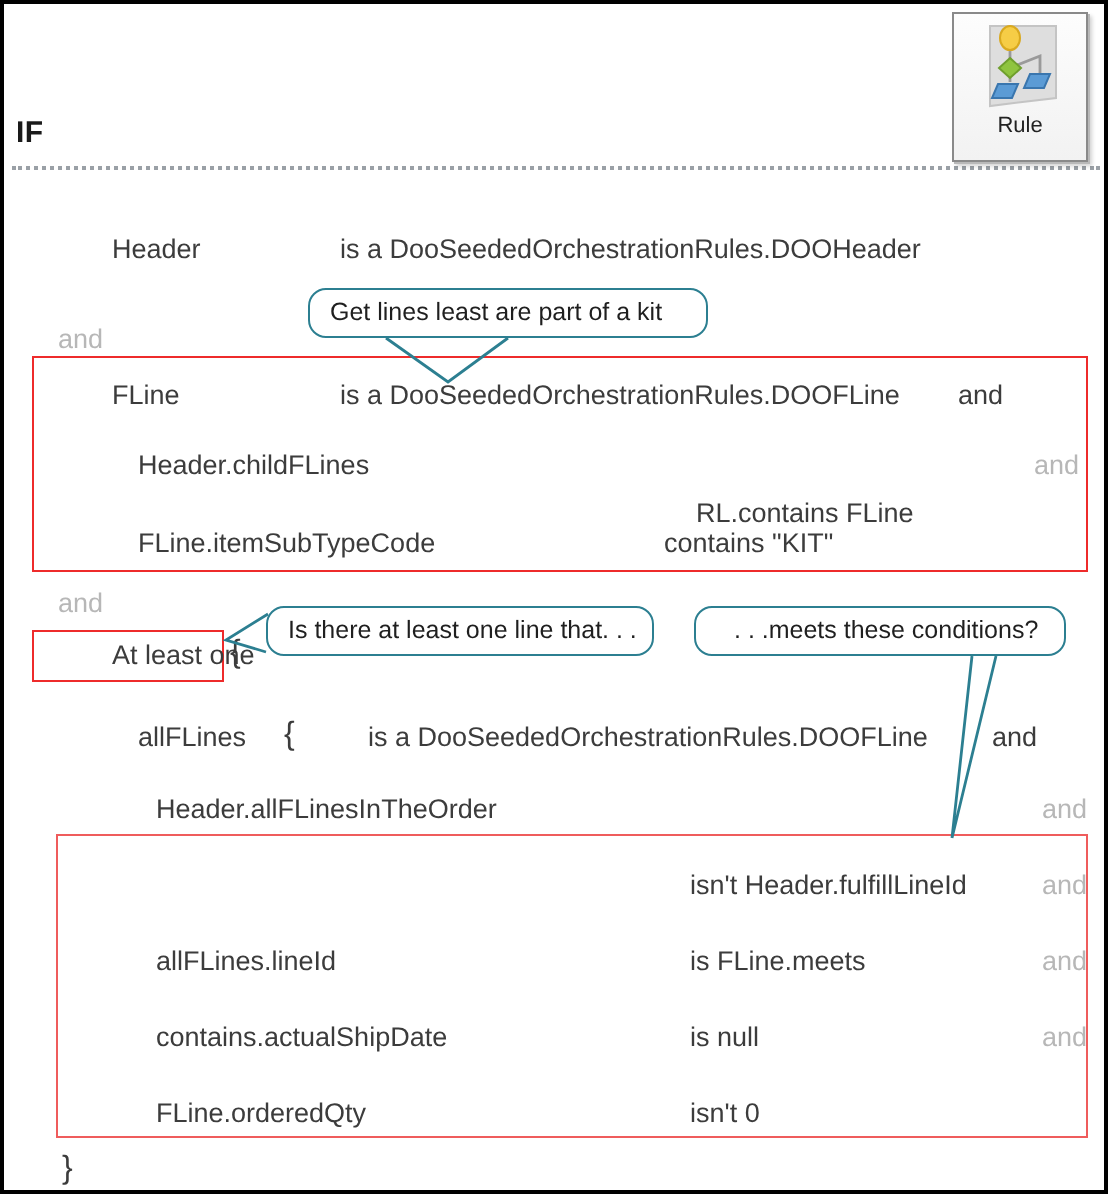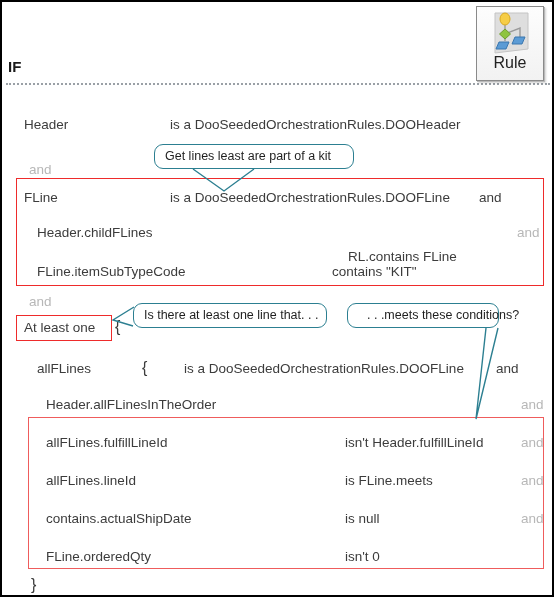--- a/index.html
+++ b/index.html
@@ -54,36 +54,36 @@
     flex-direction: column;
     align-items: center;
     justify-content: flex-start;
     padding-top: 4px;
   }
   #rule-icon-box {
     width: 44px; height: 44px;
     position: relative;
   }
   #rule-label {
-    font-size: 16px;
+    font-size: 11px;
     color: #222;
     line-height: 14px;
     margin-top: 1px;
   }
 
   
   .row {
     position: absolute;
     height: 22px;
     line-height: 22px;
     font-size: 13.5px;
     color: #3c3c3c;
     white-space: nowrap;
   }
-  .col-left   { position: absolute; }
+  .col-left   { position: absolute; margin-left: 32px; }
   .col-mid    { position: absolute; }
   .col-and    { position: absolute; color: #b7b7b7; }
   .and-dark   { color: #3c3c3c; }
   .conj-and {
     position: absolute;
     font-size: 13.5px;
     color: #b7b7b7;
     line-height: 20px;
   }
   .brace {
@@ -194,21 +194,20 @@
     <span class="col-mid" style="left:182px;">is a DooSeededOrchestrationRules.DOOFLine</span>
     <span class="col-and and-dark" style="left:494px;">and</span>
   </div>
 
   <div class="row" style="left:0; top:392px; width:554px;">
     <span class="col-left" style="left:44px;">Header.allFLinesInTheOrder</span>
     <span class="col-and" style="left:519px;">and</span>
   </div>
 
   <div class="row" style="left:0; top:430px; width:554px;">
-    <span class="col-left" style="left:44px;">allFLines.fulfillLineId</span>
     <span class="col-mid" style="left:343px;">isn't Header.fulfillLineId</span>
     <span class="col-and" style="left:519px;">and</span>
   </div>
 
   <div class="row" style="left:0; top:468px; width:554px;">
     <span class="col-left" style="left:44px;">allFLines.lineId</span>
     <span class="col-mid" style="left:343px;">is FLine.meets</span>
     <span class="col-and" style="left:519px;">and</span>
   </div>
 
@@ -228,18 +227,18 @@
   <div class="callout" style="left:152px; top:142px; width:200px;">Get lines least are part of a kit</div>
   <svg class="callout-svg" style="left:190px; top:166px; width:90px; height:26px;">
     <path d="M1,1 L32,23 L62,1" fill="none" stroke="#2c7f91" stroke-width="1.4"></path>
   </svg>
 
   <div class="callout" style="left:131px; top:301px; width:194px;">Is there at least one line that. . .</div>
   <svg class="callout-svg" style="left:108px; top:302px; width:30px; height:26px;">
     <path d="M24,3 L3,16 L23,22" fill="none" stroke="#2c7f91" stroke-width="1.4"></path>
   </svg>
 
-  <div class="callout" style="left:345px; top:301px; width:152px;padding-left:19px;">. . .meets these conditions?</div>
+  <div class="callout" style="left:345px; top:301px; width:186px;padding-left:19px;">. . .meets these conditions?</div>
   <svg class="callout-svg" style="left:470px; top:325px; width:40px; height:95px;">
     <path d="M14,1 L4,92 L26,1" fill="none" stroke="#2c7f91" stroke-width="1.4"></path>
   </svg>
 
 </div>
 
 </body></html>

